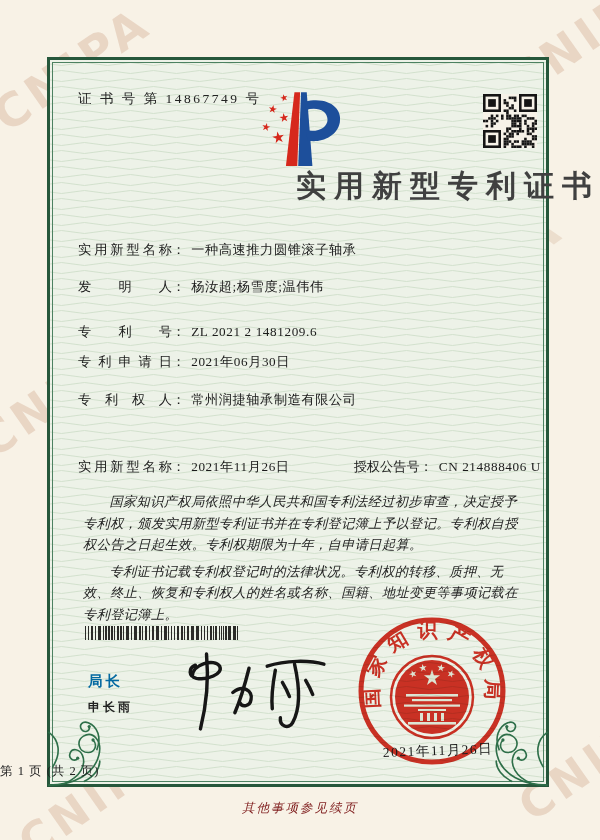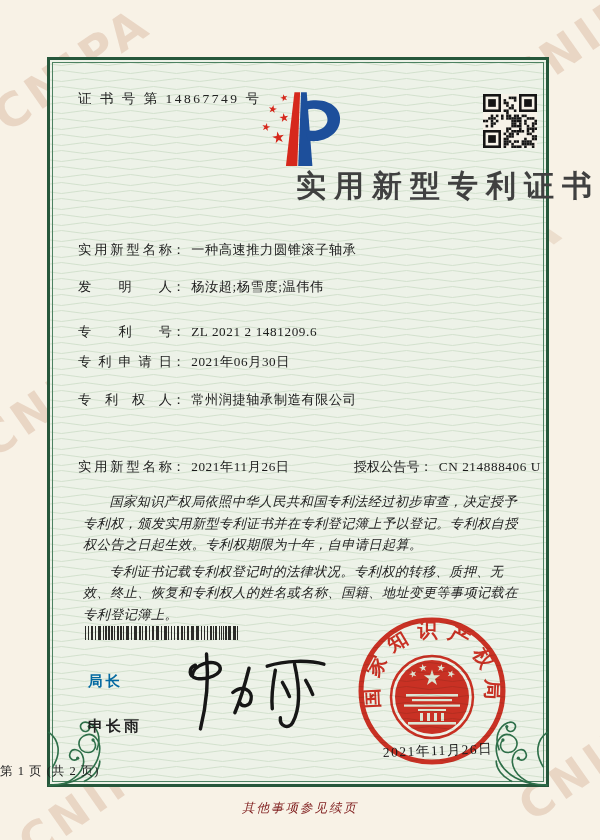--- a/index.html
+++ b/index.html
@@ -33,21 +33,21 @@
   
   .paras{position:absolute;left:78px;top:486px;width:449px;font-size:13.2px;
          line-height:21.5px;font-style:italic;letter-spacing:.4px;color:#222;}
   .paras p{margin:5px;text-indent:2em;}
   
   .barcode{position:absolute;left:85px;top:626px;width:156px;height:14px;}
   
   .signer-title{position:absolute;left:88px;top:672px;font-family:"Liberation Sans","DejaVu Sans",sans-serif;
                 font-size:14.5px;font-weight:600;letter-spacing:3px;color:#0369a1;}
   .signer-name{position:absolute;left:88px;top:699px;font-family:"Liberation Sans","DejaVu Sans",sans-serif;
-               font-size:15px;font-weight:600;letter-spacing:3px;color:#222;margin-top:18px;}
+               font-size:12px;font-weight:600;letter-spacing:3px;color:#222;}
   .signature{position:absolute;left:162px;top:650px;width:172px;height:86px;}
   
   .seal{position:absolute;left:352px;top:611px;width:160px;height:160px;
         mix-blend-mode:multiply;opacity:.95;}
   .seal-date{position:absolute;left:368px;top:742px;width:140px;text-align:center;
              font-size:13.5px;letter-spacing:1.5px;color:#1a1a1a;transform:rotate(-2deg);}
   
   .page-no{position:absolute;left:0;top:763px;width:600px;text-align:left;
            font-size:12.5px;letter-spacing:1px;color:#222;}
   .cont-note{position:absolute;left:0;top:800px;width:600px;text-align:center;

